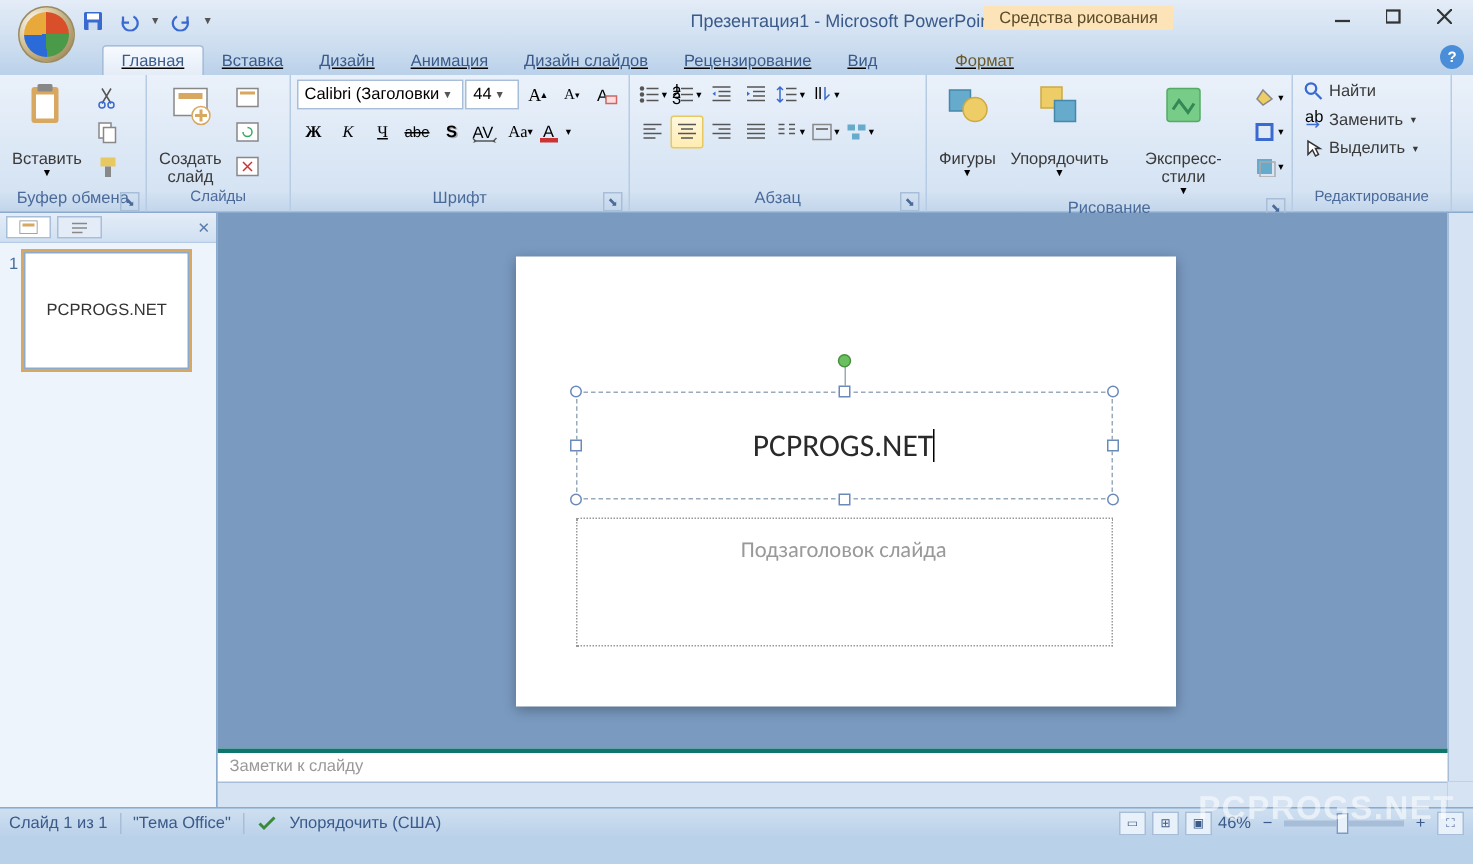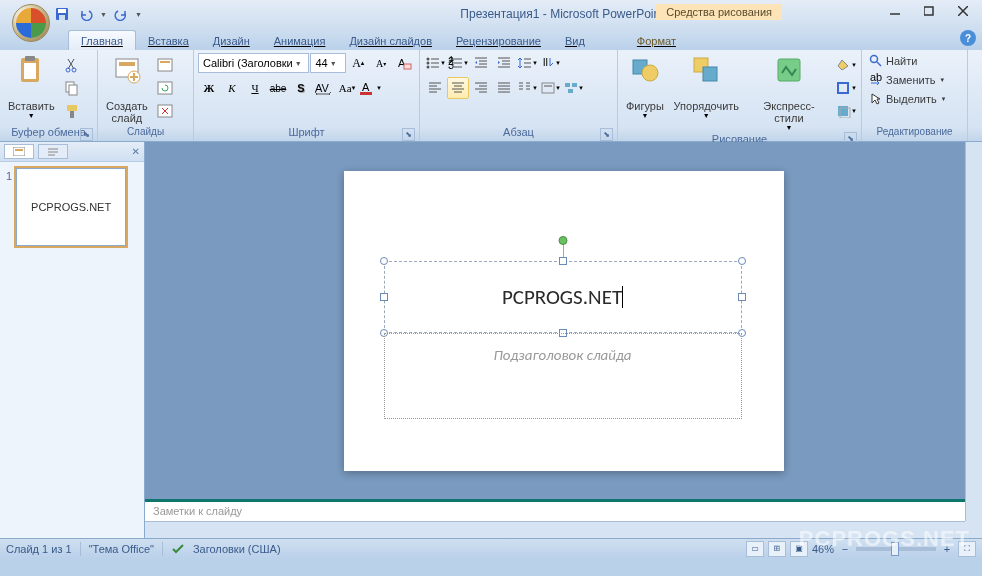--- a/index.html
+++ b/index.html
@@ -50,21 +50,21 @@
 .canvas { flex: 1; display: flex; align-items: center; justify-content: center; position: relative; }
 .slide { width: 440px; height: 300px; background: #fff; box-shadow: 0 2px 8px rgba(0,0,0,0.3); position: relative; }
 .title-box { position: absolute; left: 40px; top: 90px; width: 358px; height: 72px; border: 1.5px dashed #9ab; display: flex; align-items: center; justify-content: center; }
 .title-text-content { font-size: 21px; color: #2a2a2a; font-family: Calibri, sans-serif; }
 .cursor { display: inline-block; width: 1px; height: 22px; background: #000; vertical-align: middle; animation: blink 1s infinite; }
 @keyframes blink { 50% { opacity: 0; } }
 .handle { position: absolute; width: 8px; height: 8px; background: #fff; border: 1px solid #6a8aba; border-radius: 50%; }
 .handle.sq { border-radius: 0; }
 .rot-handle { position: absolute; width: 9px; height: 9px; background: #6ac060; border: 1px solid #4a9040; border-radius: 50%; left: 50%; top: -26px; transform: translateX(-50%); }
 .rot-line { position: absolute; width: 1px; height: 18px; background: #9ab; left: 50%; top: -18px; }
-.subtitle-box { position: absolute; left: 40px; top: 162px; width: 358px; height: 86px; border: 1px dotted #999; display: flex; align-items: flex-start; justify-content: center; padding-top: 12px; font-style: italic; }
+.subtitle-box { position: absolute; left: 40px; top: 174px; width: 358px; height: 86px; border: 1px dotted #999; display: flex; align-items: flex-start; justify-content: center; padding-top: 12px; }
 .subtitle-text { font-size: 15px; color: #999; font-family: Calibri, sans-serif; }
 .vscroll { position: absolute; right: 0; top: 0; width: 17px; height: calc(100% - 17px); background: #d5e3f3; border-left: 1px solid #a8bdd8; }
 .hscroll { position: absolute; bottom: 0; right: 17px; height: 17px; left: 0; background: #d5e3f3; border-top: 1px solid #a8bdd8; }
 .scroll-corner { position: absolute; right: 0; bottom: 0; width: 17px; height: 17px; background: #d5e3f3; }
 
 .notes-pane { height: 22px; background: #fff; border-top: 3px solid #0f766e; padding: 3px 8px; color: #999; font-size: 11px; margin-right: 17px; margin-bottom: 17px; position: relative; z-index: 2; }
 
 .statusbar { height: 20px; background: linear-gradient(#cfdff0, #bad1ea); border-top: 1px solid #8aabce; display: flex; align-items: center; padding: 0 6px; gap: 8px; color: #3a5a8a; font-size: 11px; }
 .status-sep { width: 1px; height: 14px; background: #a8bdd8; }
 .status-right { margin-left: auto; display: flex; align-items: center; gap: 4px; }
@@ -540,21 +540,21 @@
 <div class="statusbar">
   <span>Слайд 1 из 1</span>
   <div class="status-sep"></div>
   <span>"Тема Office"</span>
   <div class="status-sep"></div>
   <span>
       <svg width="14" height="14">
         <path d="M2 7 L5 10 L12 3" stroke="#3a8a3a" fill="none" stroke-width="2"></path>
       </svg>
     </span>
-  <span>Заголовки (США)</span>
+  <span>Упорядочить (США)</span>
   <div class="status-right">
     <div class="view-btn">▭</div>
     <div class="view-btn">⊞</div>
     <div class="view-btn">▣</div>
     <span>46%</span>
     <span style="width:14px;text-align:center">−</span>
     <div class="zoom-track">
         <div class="zoom-thumb"></div>
       </div>
     <span style="width:14px;text-align:center">+</span>

